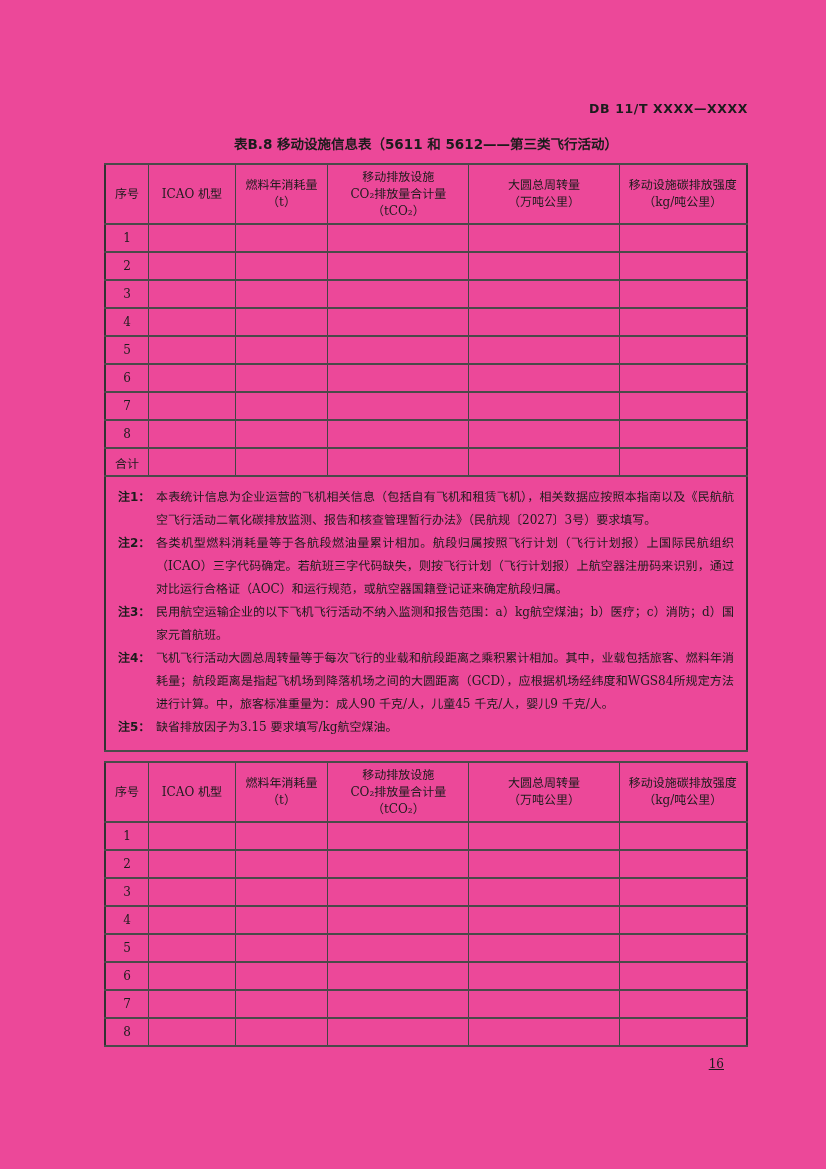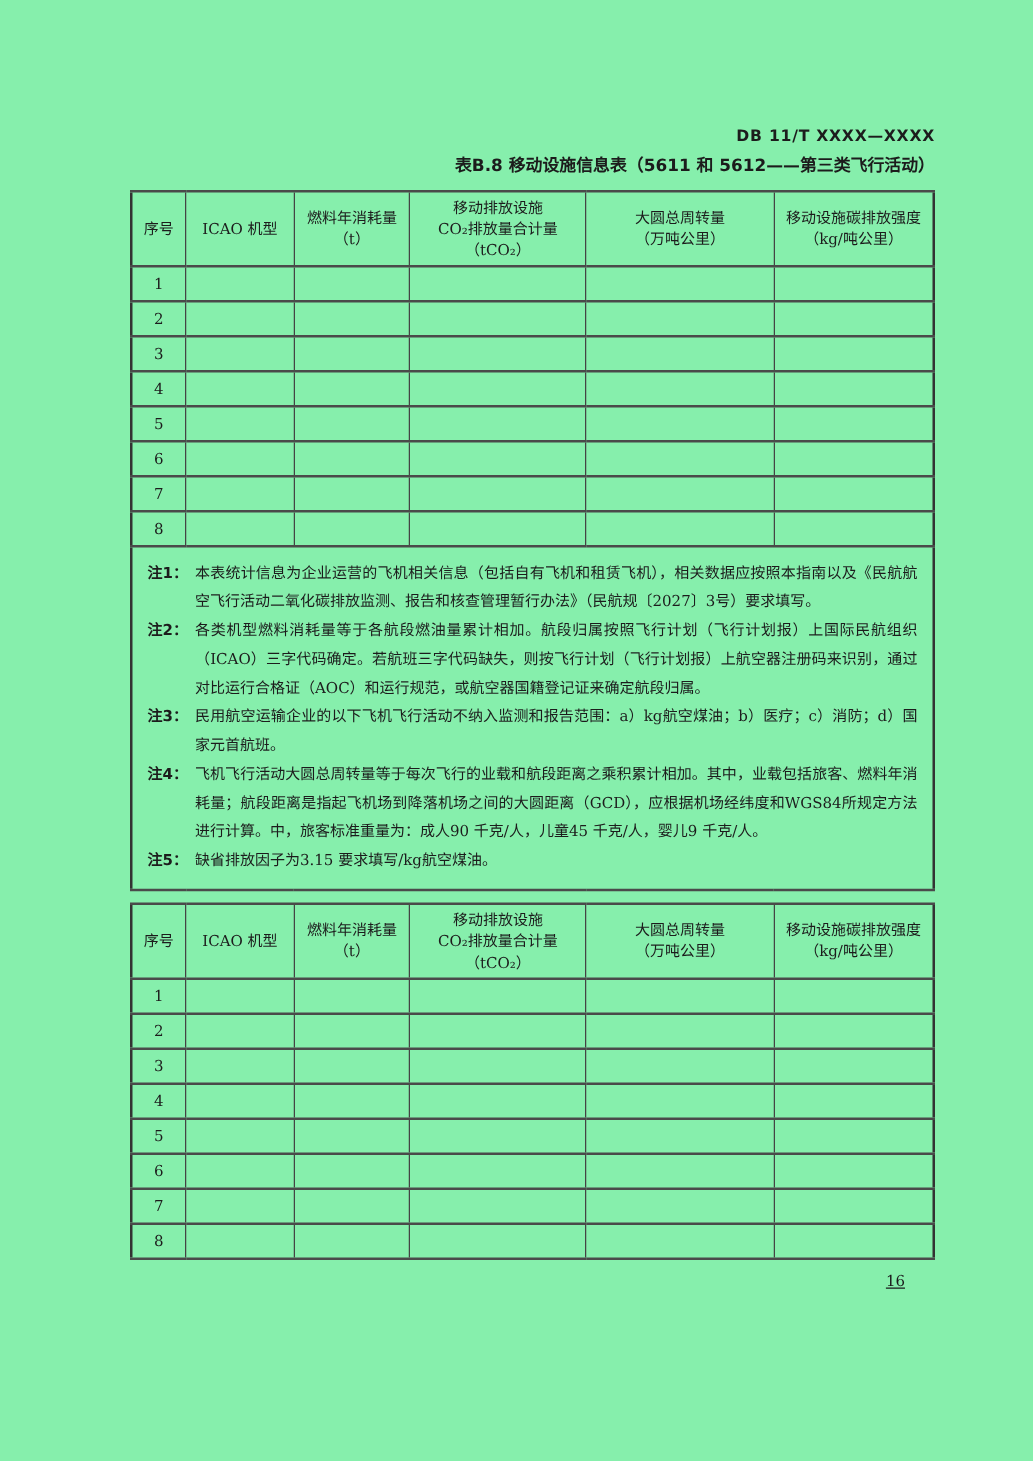--- a/index.html
+++ b/index.html
@@ -1,40 +1,40 @@
 <!DOCTYPE html>
 <html lang="zh-CN"><head>
 <meta charset="utf-8">
 <style>
   html, body { margin: 0; padding: 0; background: #ffffff; }
   .page {
     position: relative;
     width: 826px;
     height: 1169px;
-    background: #86efac;
+    background: #ec4899;
     overflow: hidden;
     color: #1c1c1c;
     font-family: "DejaVu Serif", serif;
   }
   .content {
     margin-left: 104px;
     width: 644px;
   }
   .doc-number {
     margin-top: 101px;
     text-align: right;
     font-family: "DejaVu Sans", sans-serif;
     font-weight: bold;
     font-size: 12.5px;
     letter-spacing: 0.6px;
     line-height: 16px;
   }
   .table-title {
-    margin-top: 7px;
-    text-align: right;
+    margin-top: 18px;
+    text-align: center;
     font-family: "DejaVu Sans", sans-serif;
     font-weight: bold;
     font-size: 13.5px;
     line-height: 19px;
   }
   table.form-table {
     margin-top: 9px;
     width: 100%;
     border-collapse: collapse;
     table-layout: fixed;
@@ -173,20 +173,28 @@
         </tr>
         <tr>
           <td class="row-cell">8</td>
           <td class="row-cell"></td>
           <td class="row-cell"></td>
           <td class="row-cell"></td>
           <td class="row-cell"></td>
           <td class="row-cell"></td>
         </tr>
         <tr>
+          <td class="row-cell">合计</td>
+          <td class="row-cell"></td>
+          <td class="row-cell"></td>
+          <td class="row-cell"></td>
+          <td class="row-cell"></td>
+          <td class="row-cell"></td>
+        </tr>
+        <tr>
           <td class="notes-cell" colspan="6">
             <div class="note">
               <span class="note-label">注1：</span>
               <span class="note-text">本表统计信息为企业运营的飞机相关信息（包括自有飞机和租赁飞机），相关数据应按照本指南以及《民航航空飞行活动二氧化碳排放监测、报告和核查管理暂行办法》（民航规〔2027〕3号）要求填写。</span>
             </div>
             <div class="note">
               <span class="note-label">注2：</span>
               <span class="note-text">各类机型燃料消耗量等于各航段燃油量累计相加。航段归属按照飞行计划（飞行计划报）上国际民航组织（ICAO）三字代码确定。若航班三字代码缺失，则按飞行计划（飞行计划报）上航空器注册码来识别，通过对比运行合格证（AOC）和运行规范，或航空器国籍登记证来确定航段归属。</span>
             </div>
             <div class="note">

